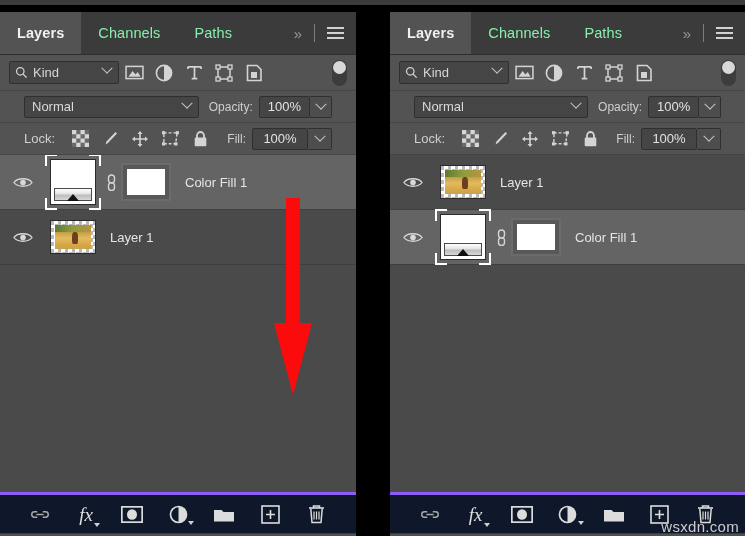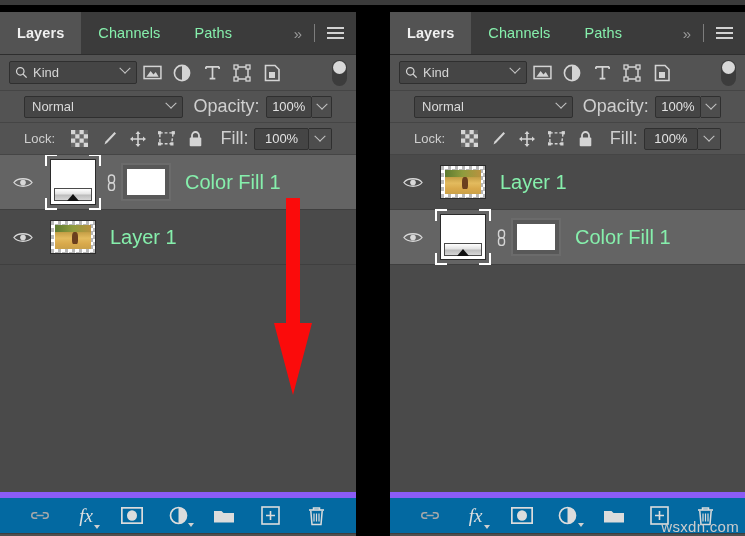--- a/index.html
+++ b/index.html
@@ -60,21 +60,21 @@
   
   .filterrow {
     height: 36px;
     flex: none;
     display: flex; align-items: center;
     padding: 0 9px;
     gap: 0;
     border-bottom: 1px solid #454545;
   }
   .kind-select {
-    width: 128px; height: 23px;
+    width: 110px; height: 23px;
     background: #454545;
     border: 1px solid #2f2f2f;
     border-radius: 2px;
     display: flex; align-items: center;
     padding: 0 5px;
     font-size: 13px; color: #d6d6d6;
     position: relative;
     cursor: pointer;
   }
   .kind-select .lbl { margin-left: 5px; }
@@ -113,21 +113,21 @@
     border: 1px solid #2f2f2f;
     border-radius: 2px;
     display: flex; align-items: center;
     padding: 0 7px;
     font-size: 13px; color: #dadada;
     position: relative;
     cursor: pointer;
   }
   .blend-select .caret { position: absolute; right: 7px; top: 5px; }
   .field-label {
-    font-size: 18px; color: #cfcfcf;
+    font-size: 12px; color: #cfcfcf;
     margin-left: 10px; margin-right: 6px;
     white-space: nowrap;
   }
   .numfield {
     width: 56px; height: 22px;
     background: #454545;
     border: 1px solid #2f2f2f;
     border-radius: 2px;
     display: flex; align-items: center; justify-content: center;
     font-size: 13px; color: #e2e2e2;
@@ -209,30 +209,30 @@
 
   .link-icon-sm { width: 20px; display:flex; align-items:center; justify-content:center; }
   .mask-thumb-outer {
     width: 50px; height: 38px;
     border: 2px solid #6b6b6b;
     display: flex; align-items: center; justify-content: center;
     background: #585858;
   }
   .mask-thumb-inner { width: 38px; height: 26px; background: #fff; }
   .layer-name {
-    font-size: 20px; color: #86efac;
+    font-size: 13px; color: #e5e5e5;
     margin-left: 14px;
     white-space: nowrap;
   }
 
   
   .bottombar {
     height: 41px; flex: none;
-    background: #0369a1;
-    border-top: 6px solid #8b5cf6;
+    background: #0f172a;
+    border-top: 3px solid #8b5cf6;
     display: flex; align-items: center;
     justify-content: center;
     gap: 22px;
   }
   .bic { width: 24px; height: 24px; display:flex; align-items:center; justify-content:center; cursor:pointer; position: relative; }
   .minicaret {
     position: absolute; right: -4px; bottom: 1px;
     width: 0; height: 0;
     border-left: 3.5px solid transparent;
     border-right: 3.5px solid transparent;

